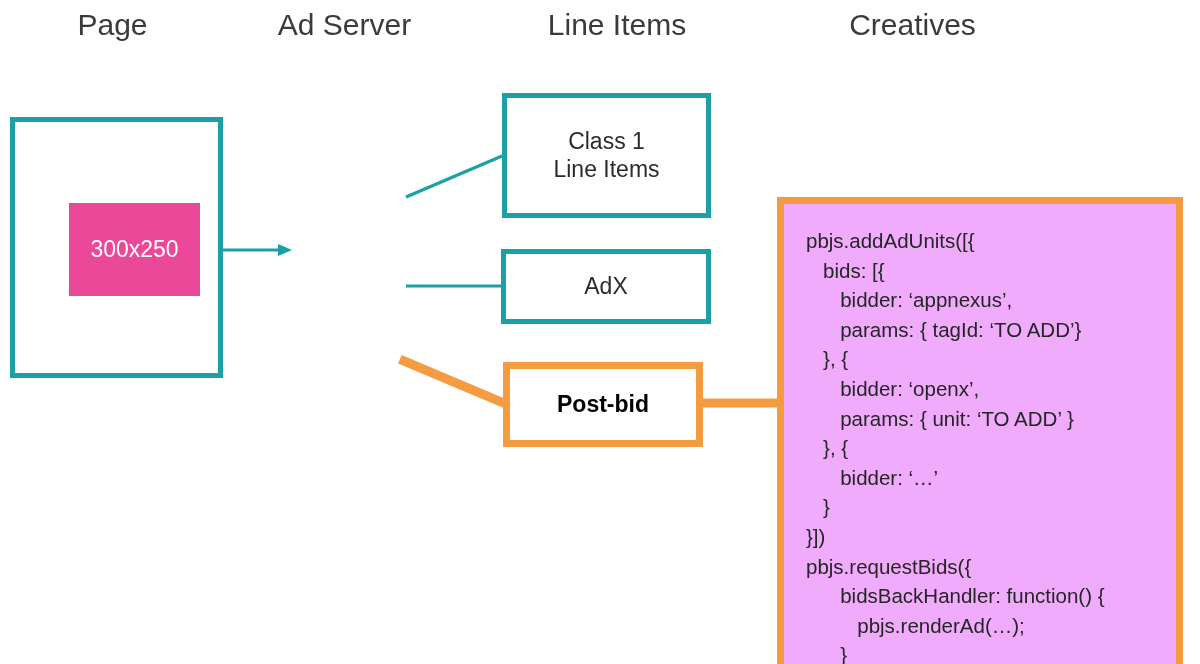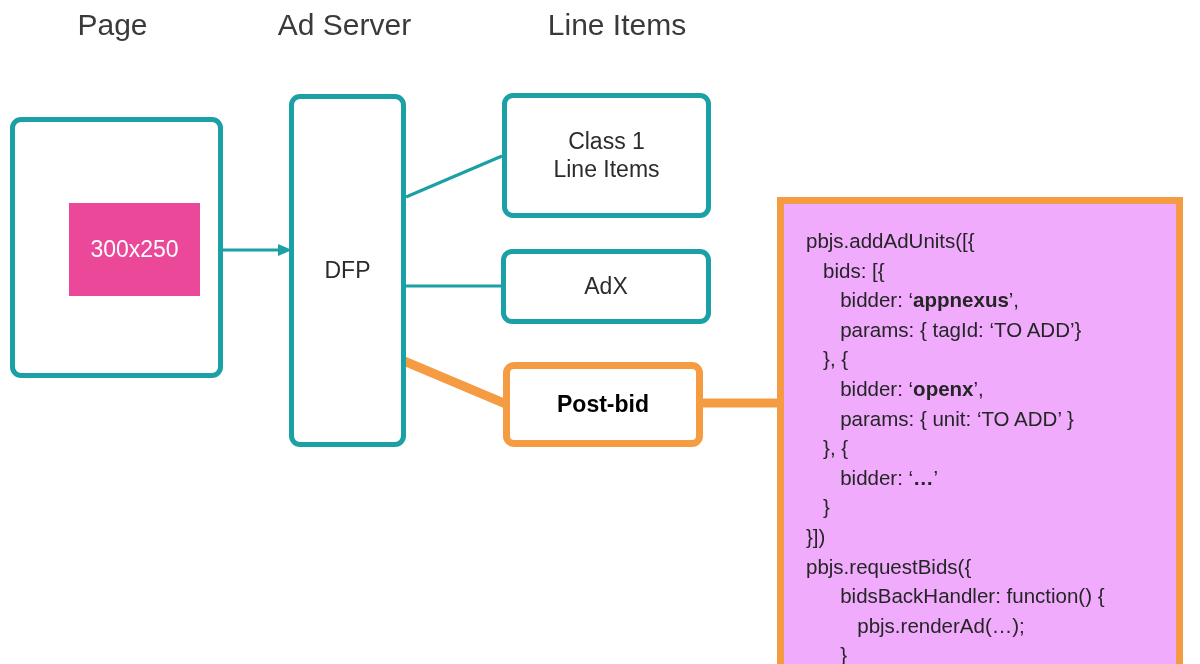--- a/index.html
+++ b/index.html
@@ -35,21 +35,20 @@
   
   .box {
     position: absolute;
     box-sizing: border-box;
     background: #ffffff;
     display: flex;
     align-items: center;
     justify-content: center;
     text-align: center;
     line-height: 1.18;
-    border-radius: 11px;
   }
   .box.teal   { border: 5px solid #1ba0a6; }
   .box.orange { border: 7px solid #f59b42; }
 
   
   #page-box {
     left: 10px; top: 117px; width: 213px; height: 261px;
   }
   
   #slot-300x250 {
@@ -102,38 +101,39 @@
     left: 22px;
     top: 22px;
     right: 8px;
     font-size: 20.5px;
     line-height: 29.6px;
     color: #252525;
     white-space: pre;
     font-family: "Liberation Sans", sans-serif;
   }
   #code-text .ln { display: block; height: 29.6px; }
-  #code-text b { font-weight: bold; }
+  #code-text b { font-weight: normal; }
 
   
   #wires {
     position: absolute;
     left: 0; top: 0;
     width: 1200px; height: 664px;
     pointer-events: none;
   }
 </style>
 </head>
 <body>
 
 <div id="stage">
 
   <div class="col-header" id="hdr-adserver">Ad Server</div>
   <div class="col-header" id="hdr-page">Page</div>
   <div class="col-header" id="hdr-lineitems">Line Items</div>
+  <div class="col-header" id="hdr-creatives">Creatives</div>
 
   <svg id="wires" viewBox="0 0 1200 664" xmlns="http://www.w3.org/2000/svg">
 
     <g>
       <line x1="200" y1="250" x2="284" y2="250" stroke="#1ba0a6" stroke-width="3"></line>
       <polygon points="292,250 278,244 278,256" fill="#1ba0a6"></polygon>
     </g>
 
     <g>
       <line x1="406" y1="197" x2="502" y2="156" stroke="#1ba0a6" stroke-width="3.2"></line>
@@ -148,23 +148,20 @@
     </g>
 
     <g>
       <line x1="700" y1="403" x2="781" y2="403" stroke="#f59b42" stroke-width="9" stroke-linecap="butt"></line>
     </g>
   </svg>
 
   <div class="box teal" id="page-box"></div>
   <div id="slot-300x250">300x250</div>
 
-  <div class="box teal" id="dfp-box">
-    <span>DFP</span>
-  </div>
 
   <div class="box teal" id="class1-box">
     <div>
       <div>Class 1</div>
       <div>Line Items</div>
     </div>
   </div>
 
   <div class="box orange" id="postbid-box">
     <span>Post-bid</span>

